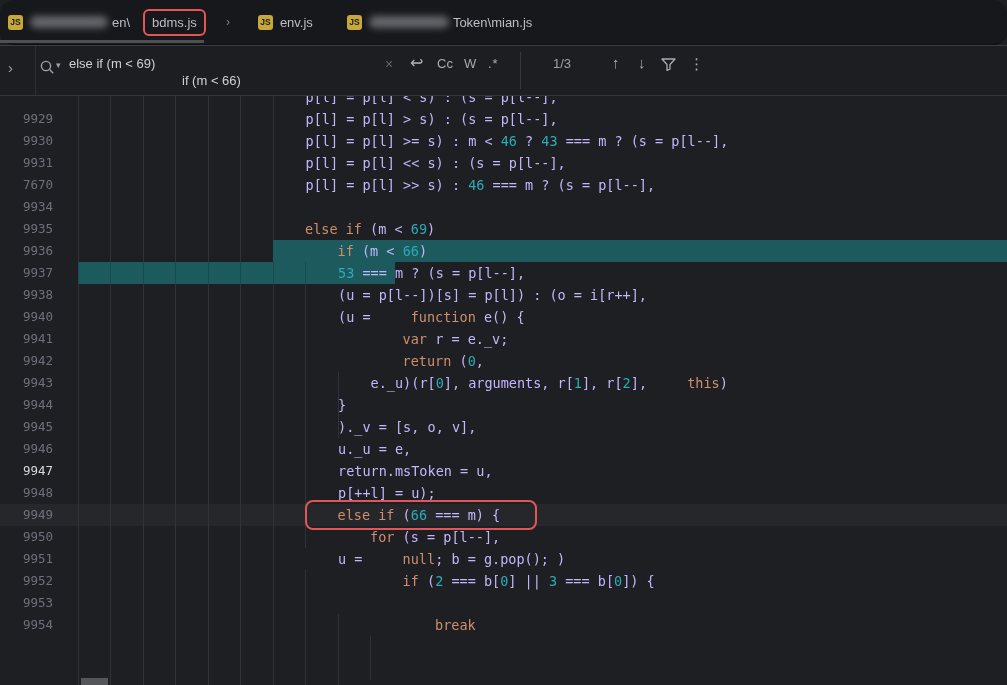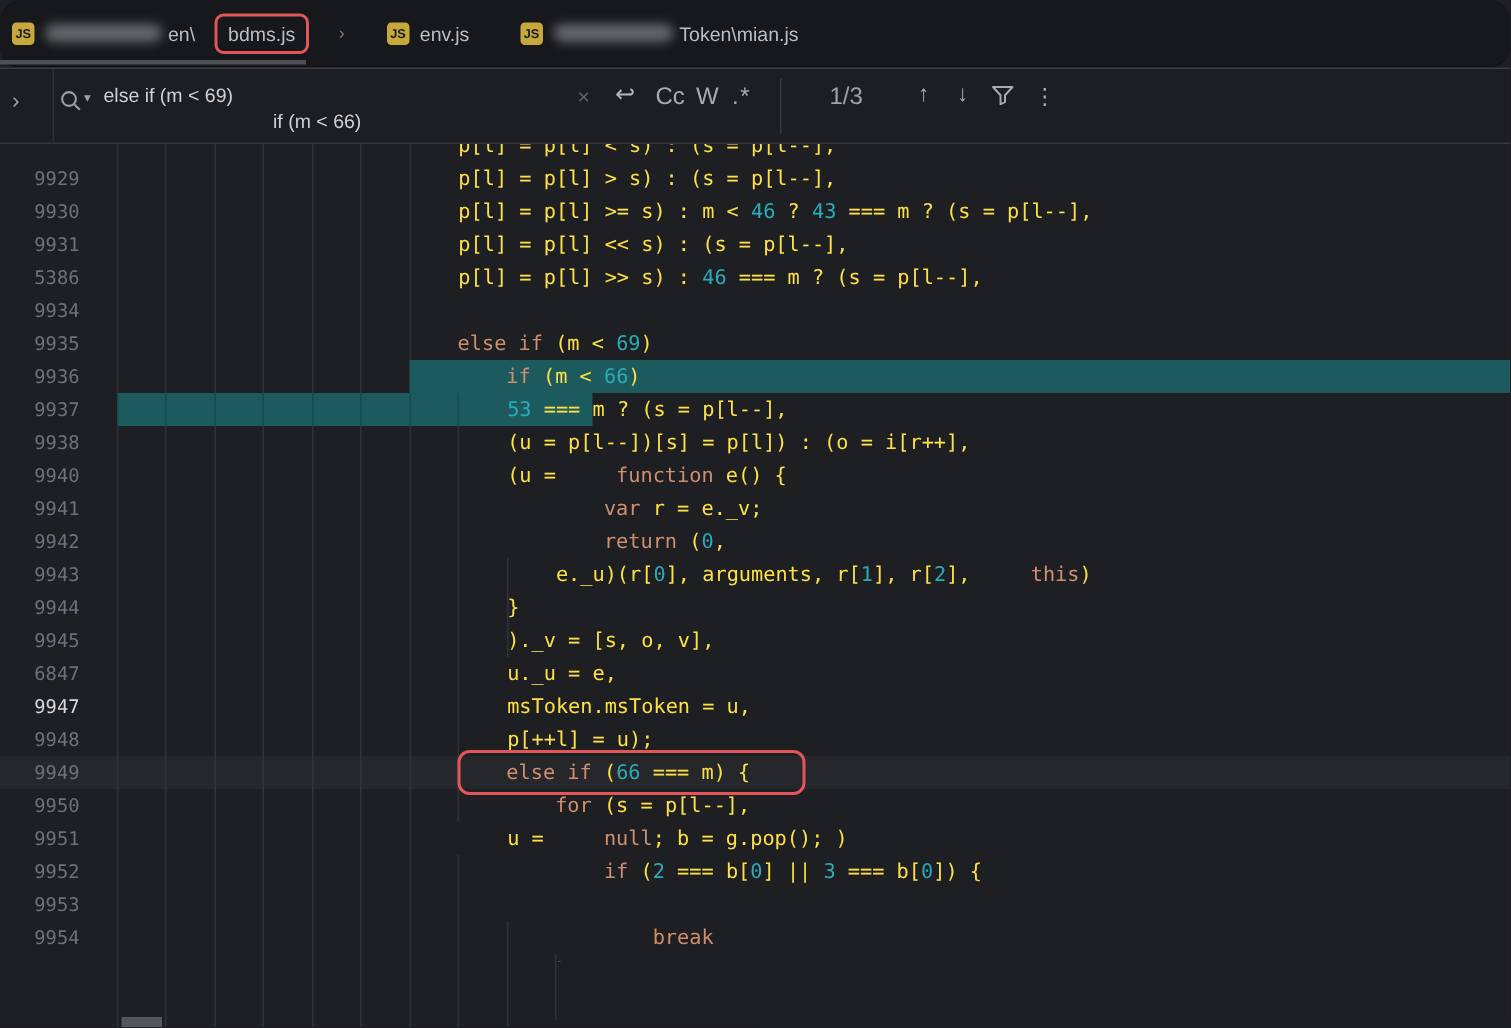--- a/index.html
+++ b/index.html
@@ -25,21 +25,21 @@
 
   
   .searchbar{position:absolute;left:0;top:45px;width:100%;height:51px;background:#1D1E21;
     border-top:1px solid #3A3D42;border-bottom:1px solid #34363A;box-sizing:border-box;}
   .sb-chevron{position:absolute;left:8px;top:13px;color:#9DA1A8;font-size:15px;}
   .sb-vline1{position:absolute;left:35px;top:0;bottom:0;width:1px;background:#2D2F33;}
   .sb-search-icon{position:absolute;left:39px;top:13px;}
   .sb-search-caret{position:absolute;left:56px;top:14px;color:#9DA1A8;font-size:9px;}
   .q1{position:absolute;left:69px;top:10px;color:#CED0D6;font-size:13px;line-height:16px;white-space:pre;}
   .q2{position:absolute;left:182px;top:27px;color:#CED0D6;font-size:13px;line-height:16px;white-space:pre;}
-  .sb-ico{position:absolute;top:10px;font-size:16px;color:#A8ACB2;}
+  .sb-ico{position:absolute;top:10px;font-size:13px;color:#A8ACB2;}
   .i-clear{left:385px;color:#5F646B;font-size:14px;}
   .i-enter{left:410px;font-size:16px;top:7px;color:#B0B4BA;}
   .i-cc{left:437px;}
   .i-w{left:464px;}
   .i-regex{left:488px;letter-spacing:1px;}
   .sb-vline2{position:absolute;left:520px;top:6px;bottom:6px;width:1px;background:#36383C;}
   .i-counter{left:553px;color:#9DA1A8;}
   .i-up{left:612px;font-size:15px;top:8px;}
   .i-down{left:638px;font-size:15px;top:8px;}
   .i-funnel{position:absolute;left:661px;top:11px;}
@@ -56,21 +56,21 @@
   .rows{position:absolute;left:0;top:0;width:100%;z-index:4;}
   .ptop{height:12px;overflow:hidden;}
   .ptop .row{margin-top:-10px;}
   .pbot{height:5px;overflow:hidden;}
   .row{position:relative;height:22px;}
   .lnum{position:absolute;left:0;top:0;width:53px;text-align:right;color:#6C717B;
     font:12.5px/22px "DejaVu Sans Mono",monospace;}
   .lnum.cur{color:#D5D8DD;}
   .ltext{position:absolute;left:78px;top:0;white-space:pre;
     font:13.5px/22px "DejaVu Sans Mono",monospace;}
-  .tk-d{color:#fde047;}
+  .tk-d{color:#c4b5fd;}
   .tk-k{color:#CF8E6D;margin-left:32px;}
   .tk-n{color:#2AACB8;}
   .code-annotation{position:absolute;left:305px;top:404px;width:228px;height:26px;
     border:2px solid #E25658;border-radius:8px;z-index:6;}
   .bottom-marker{position:absolute;left:81px;top:582px;width:27px;height:7px;background:#54565A;z-index:6;}
 </style>
 </head>
 <body>
 
 <div class="window">
@@ -172,21 +172,21 @@
           </div>
           <div class="row">
             <span class="lnum">9930</span>
             <span class="ltext">                            <span class="tk-d">p[l] = p[l] &gt;= s) : m &lt; </span><span class="tk-n">46</span><span class="tk-d"> ? </span><span class="tk-n">43</span><span class="tk-d"> === m ? (s = p[l--],</span></span>
           </div>
           <div class="row">
             <span class="lnum">9931</span>
             <span class="ltext">                            <span class="tk-d">p[l] = p[l] &lt;&lt; s) : (s = p[l--],</span></span>
           </div>
           <div class="row">
-            <span class="lnum">5386</span>
+            <span class="lnum">7670</span>
             <span class="ltext">                            <span class="tk-d">p[l] = p[l] &gt;&gt; s) : </span><span class="tk-n">46</span><span class="tk-d"> === m ? (s = p[l--],</span></span>
           </div>
           <div class="row">
             <span class="lnum">9934</span>
           </div>
           <div class="row">
             <span class="lnum">9935</span>
             <span class="ltext">                        <span class="tk-k">else if</span><span class="tk-d"> (m &lt; </span><span class="tk-n">69</span><span class="tk-d">)</span></span>
           </div>
           <div class="row">
@@ -219,26 +219,26 @@
           </div>
           <div class="row">
             <span class="lnum">9944</span>
             <span class="ltext">                                <span class="tk-d">}</span></span>
           </div>
           <div class="row">
             <span class="lnum">9945</span>
             <span class="ltext">                                <span class="tk-d">)._v = [s, o, v],</span></span>
           </div>
           <div class="row">
-            <span class="lnum">6847</span>
+            <span class="lnum">9946</span>
             <span class="ltext">                                <span class="tk-d">u._u = e,</span></span>
           </div>
           <div class="row">
             <span class="lnum cur">9947</span>
-            <span class="ltext">                                <span class="tk-d">msToken.msToken = u,</span></span>
+            <span class="ltext">                                <span class="tk-d">return.msToken = u,</span></span>
           </div>
           <div class="row">
             <span class="lnum">9948</span>
             <span class="ltext">                                <span class="tk-d">p[++l] = u);</span></span>
           </div>
           <div class="row">
             <span class="lnum">9949</span>
             <span class="ltext">                            <span class="tk-k">else if</span><span class="tk-d"> (</span><span class="tk-n">66</span><span class="tk-d"> === m) {</span></span>
           </div>
           <div class="row">

